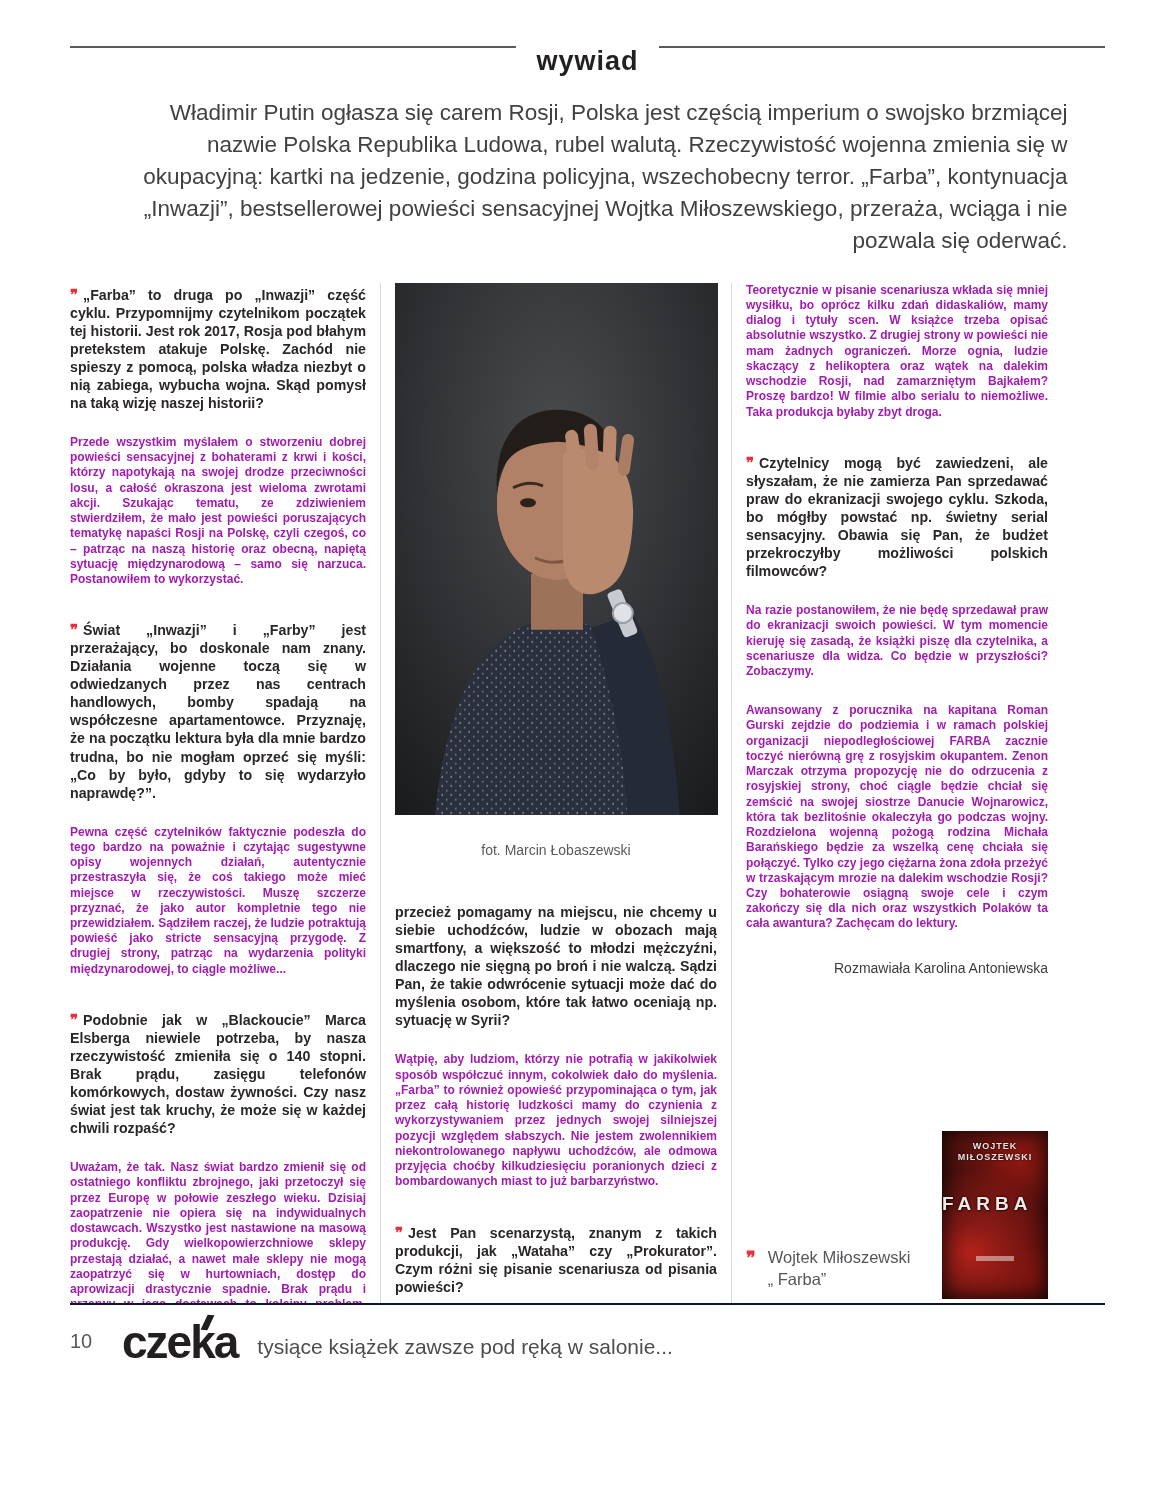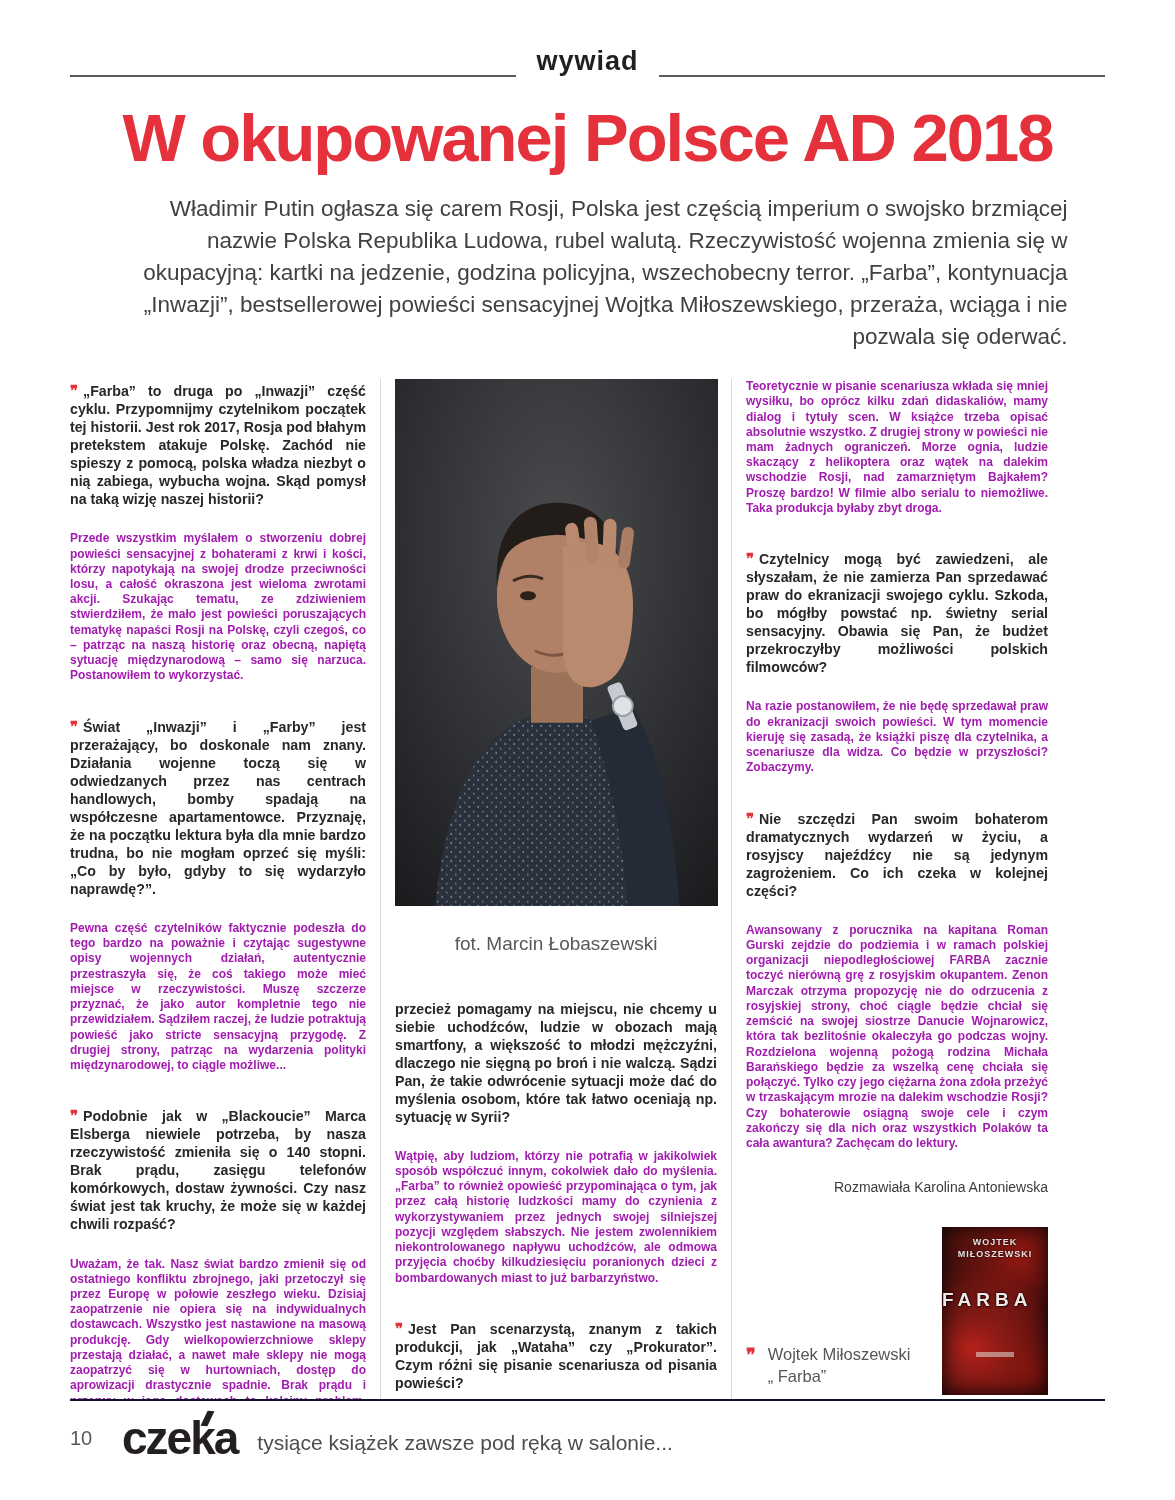--- a/index.html
+++ b/index.html
@@ -2,21 +2,21 @@
 <html lang="pl"><head>
 <meta charset="utf-8">
 <style>
   * { margin:0; padding:0; box-sizing:border-box; }
   html,body { background:#ffffff; }
   body { width:1175px; height:1500px; font-family:"Liberation Sans", sans-serif; color:#58595b; }
   .page { position:relative; width:1175px; height:1500px; overflow:hidden; background:#fff; }
   .content { margin:0 70px; width:1035px; }
 
   
-  .kicker-row { display:flex; align-items:flex-end; gap:20px; padding-top:46px; }
+  .kicker-row { display:flex; align-items:flex-start; gap:20px; padding-top:46px; }
   .kicker-rule { flex:1; height:2px; background:#5a5a5c; }
   .kicker { font-size:27px; font-weight:600; color:#231f20; letter-spacing:1px; }
 
   .headline { margin-top:26px; text-align:center; font-size:67px; font-weight:800;
               color:#e5313b; letter-spacing:-2px; line-height:1.05; }
 
   .lead { margin:20px auto 0; width:960px; text-align:right; font-size:22.5px;
           line-height:1.42; color:#414042; }
 
   
@@ -28,21 +28,21 @@
 
   .q { font-size:14.2px; font-weight:700; color:#2b2728; line-height:1.27;
        text-align:justify; margin:9px 0 7px; }
   .q:first-child { margin-top:2px; }
   .a { font-size:12px; color:#a21caf; line-height:1.27; text-align:justify; margin:0 0 8px;font-weight:bold; }
   .qmark { color:#e5313b; font-weight:700; padding-right:5px; font-size:15px; }
 
   
   .photo { width:323px; height:575px; overflow:hidden; }
   .photo svg { display:block; width:100%; height:100%; }
-  .photo-caption { text-align:center; font-size:19px; color:#58595b; margin:11px 0 20px; }
+  .photo-caption { text-align:center; font-size:14px; color:#58595b; margin:11px 0 20px; }
 
   .byline { text-align:right; font-weight:400; color:#3c3c3e; font-size:14px; margin-top:4px; }
 
   
   .book-row { margin-top:auto; display:flex; align-items:flex-end; justify-content:space-between; padding-bottom:4px; }
   .book-caption { font-size:16.5px; color:#55565a; line-height:1.35; display:flex; gap:7px; padding-bottom:8px; }
   .book-caption .qmark { font-size:18px; }
   .book-cover { width:106px; height:168px; flex:0 0 auto; position:relative;
       background:
         radial-gradient(circle at 28% 72%, rgba(196,36,28,.9), rgba(196,36,28,0) 58%),
@@ -74,21 +74,20 @@
 
 <div class="page">
   <div class="content">
 
     <div class="kicker-row">
       <div class="kicker-rule"></div>
       <div class="kicker">wywiad</div>
       <div class="kicker-rule"></div>
     </div>
 
-    <h1 class="headline">W okupowanej Polsce AD 2018</h1>
 
     <p class="lead">Władimir Putin ogłasza się carem Rosji, Polska jest częścią imperium o swojsko brzmiącej nazwie Polska Republika Ludowa, rubel walutą. Rzeczywistość wojenna zmienia się w okupacyjną: kartki na jedzenie, godzina policyjna, wszechobecny terror. „Farba”, kontynuacja „Inwazji”, bestsellerowej powieści sensacyjnej Wojtka Miłoszewskiego, przeraża, wciąga i nie pozwala się oderwać.</p>
 
     <div class="article">
 
       <div class="col col-left">
         <p class="q"><span class="qmark">❞</span><span>„Farba” to druga po „Inwazji” część cyklu. Przypomnijmy czytelnikom początek tej historii. Jest rok 2017, Rosja pod błahym pretekstem atakuje Polskę. Zachód nie spieszy z pomocą, polska władza niezbyt o nią zabiega, wybucha wojna. Skąd pomysł na taką wizję naszej historii?</span></p>
         <p class="a">Przede wszystkim myślałem o stworzeniu dobrej powieści sensacyjnej z bohaterami z krwi i kości, którzy napotykają na swojej drodze przeciwności losu, a całość okraszona jest wieloma zwrotami akcji. Szukając tematu, ze zdziwieniem stwierdziłem, że mało jest powieści poruszających tematykę napaści Rosji na Polskę, czyli czegoś, co – patrząc na naszą historię oraz obecną, napiętą sytuację międzynarodową – samo się narzuca. Postanowiłem to wykorzystać.</p>
         <p class="q"><span class="qmark">❞</span><span>Świat „Inwazji” i „Farby” jest przerażający, bo doskonale nam znany. Działania wojenne toczą się w odwiedzanych przez nas centrach handlowych, bomby spadają na współczesne apartamentowce. Przyznaję, że na początku lektura była dla mnie bardzo trudna, bo nie mogłam oprzeć się myśli: „Co by było, gdyby to się wydarzyło naprawdę?”.</span></p>
         <p class="a">Pewna część czytelników faktycznie podeszła do tego bardzo na poważnie i czytając sugestywne opisy wojennych działań, autentycznie przestraszyła się, że coś takiego może mieć miejsce w rzeczywistości. Muszę szczerze przyznać, że jako autor kompletnie tego nie przewidziałem. Sądziłem raczej, że ludzie potraktują powieść jako stricte sensacyjną przygodę. Z drugiej strony, patrząc na wydarzenia polityki międzynarodowej, to ciągle możliwe...</p>
@@ -146,21 +145,20 @@
         <div class="photo-caption">fot. Marcin Łobaszewski</div>
         <p class="q">przecież pomagamy na miejscu, nie chcemy u siebie uchodźców, ludzie w obozach mają smartfony, a większość to młodzi mężczyźni, dlaczego nie sięgną po broń i nie walczą. Sądzi Pan, że takie odwrócenie sytuacji może dać do myślenia osobom, które tak łatwo oceniają np. sytuację w Syrii?</p>
         <p class="a">Wątpię, aby ludziom, którzy nie potrafią w jakikolwiek sposób współczuć innym, cokolwiek dało do myślenia. „Farba” to również opowieść przypominająca o tym, jak przez całą historię ludzkości mamy do czynienia z wykorzystywaniem przez jednych swojej silniejszej pozycji względem słabszych. Nie jestem zwolennikiem niekontrolowanego napływu uchodźców, ale odmowa przyjęcia choćby kilkudziesięciu poranionych dzieci z bombardowanych miast to już barbarzyństwo.</p>
         <p class="q"><span class="qmark">❞</span><span>Jest Pan scenarzystą, znanym z takich produkcji, jak „Wataha” czy „Prokurator”. Czym różni się pisanie scenariusza od pisania powieści?</span></p>
       </div>
 
       <div class="col col-right">
         <p class="a">Teoretycznie w pisanie scenariusza wkłada się mniej wysiłku, bo oprócz kilku zdań didaskaliów, mamy dialog i tytuły scen. W książce trzeba opisać absolutnie wszystko. Z drugiej strony w powieści nie mam żadnych ograniczeń. Morze ognia, ludzie skaczący z helikoptera oraz wątek na dalekim wschodzie Rosji, nad zamarzniętym Bajkałem? Proszę bardzo! W filmie albo serialu to niemożliwe. Taka produkcja byłaby zbyt droga.</p>
         <p class="q"><span class="qmark">❞</span><span>Czytelnicy mogą być zawiedzeni, ale słyszałam, że nie zamierza Pan sprzedawać praw do ekranizacji swojego cyklu. Szkoda, bo mógłby powstać np. świetny serial sensacyjny. Obawia się Pan, że budżet przekroczyłby możliwości polskich filmowców?</span></p>
         <p class="a">Na razie postanowiłem, że nie będę sprzedawał praw do ekranizacji swoich powieści. W tym momencie kieruję się zasadą, że książki piszę dla czytelnika, a scenariusze dla widza. Co będzie w przyszłości? Zobaczymy.</p>
-        <p class="q"><span class="qmark">❞</span><span>Nie szczędzi Pan swoim bohaterom dramatycznych wydarzeń w życiu, a rosyjscy najeźdźcy nie są jedynym zagrożeniem. Co ich czeka w kolejnej części?</span></p>
         <p class="a">Awansowany z porucznika na kapitana Roman Gurski zejdzie do podziemia i w ramach polskiej organizacji niepodległościowej FARBA zacznie toczyć nierówną grę z rosyjskim okupantem. Zenon Marczak otrzyma propozycję nie do odrzucenia z rosyjskiej strony, choć ciągle będzie chciał się zemścić na swojej siostrze Danucie Wojnarowicz, która tak bezlitośnie okaleczyła go podczas wojny. Rozdzielona wojenną pożogą rodzina Michała Barańskiego będzie za wszelką cenę chciała się połączyć. Tylko czy jego ciężarna żona zdoła przeżyć w trzaskającym mrozie na dalekim wschodzie Rosji? Czy bohaterowie osiągną swoje cele i czym zakończy się dla nich oraz wszystkich Polaków ta cała awantura? Zachęcam do lektury.</p>
         <div class="byline">Rozmawiała Karolina Antoniewska</div>
 
         <div class="book-row">
           <div class="book-caption">
             <span class="qmark">❞</span>
             <span>
               <span>Wojtek Miłoszewski</span><br>
               <span>„ Farba”</span>
             </span>

